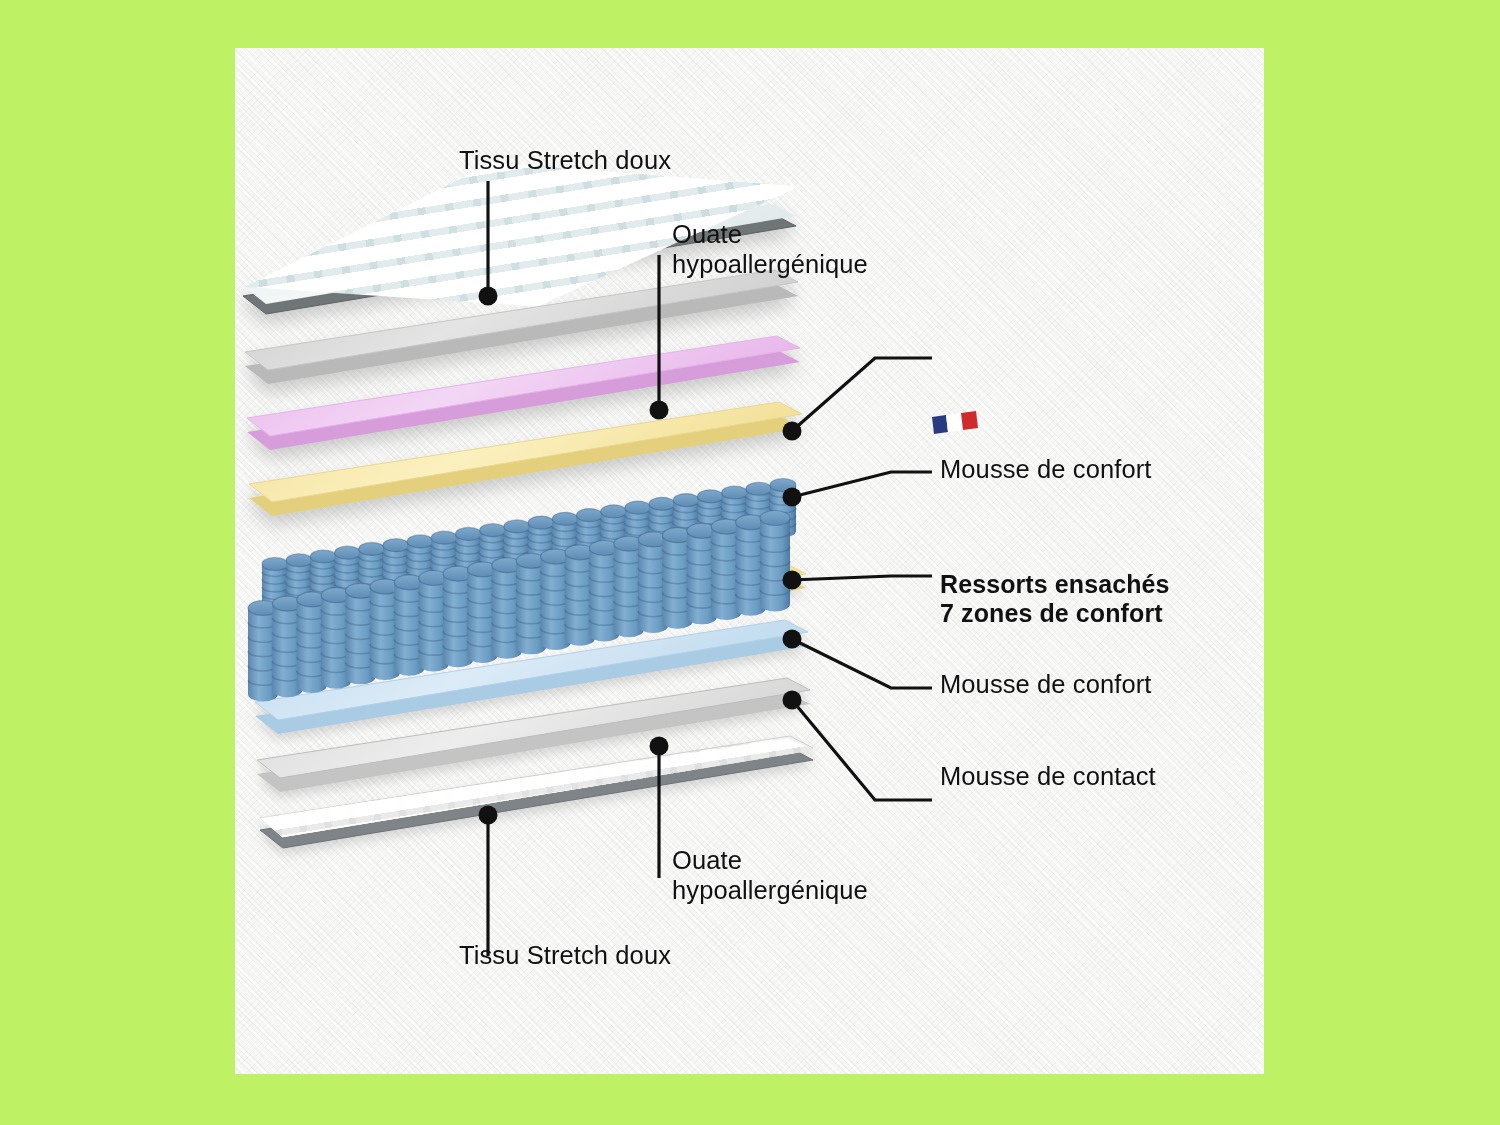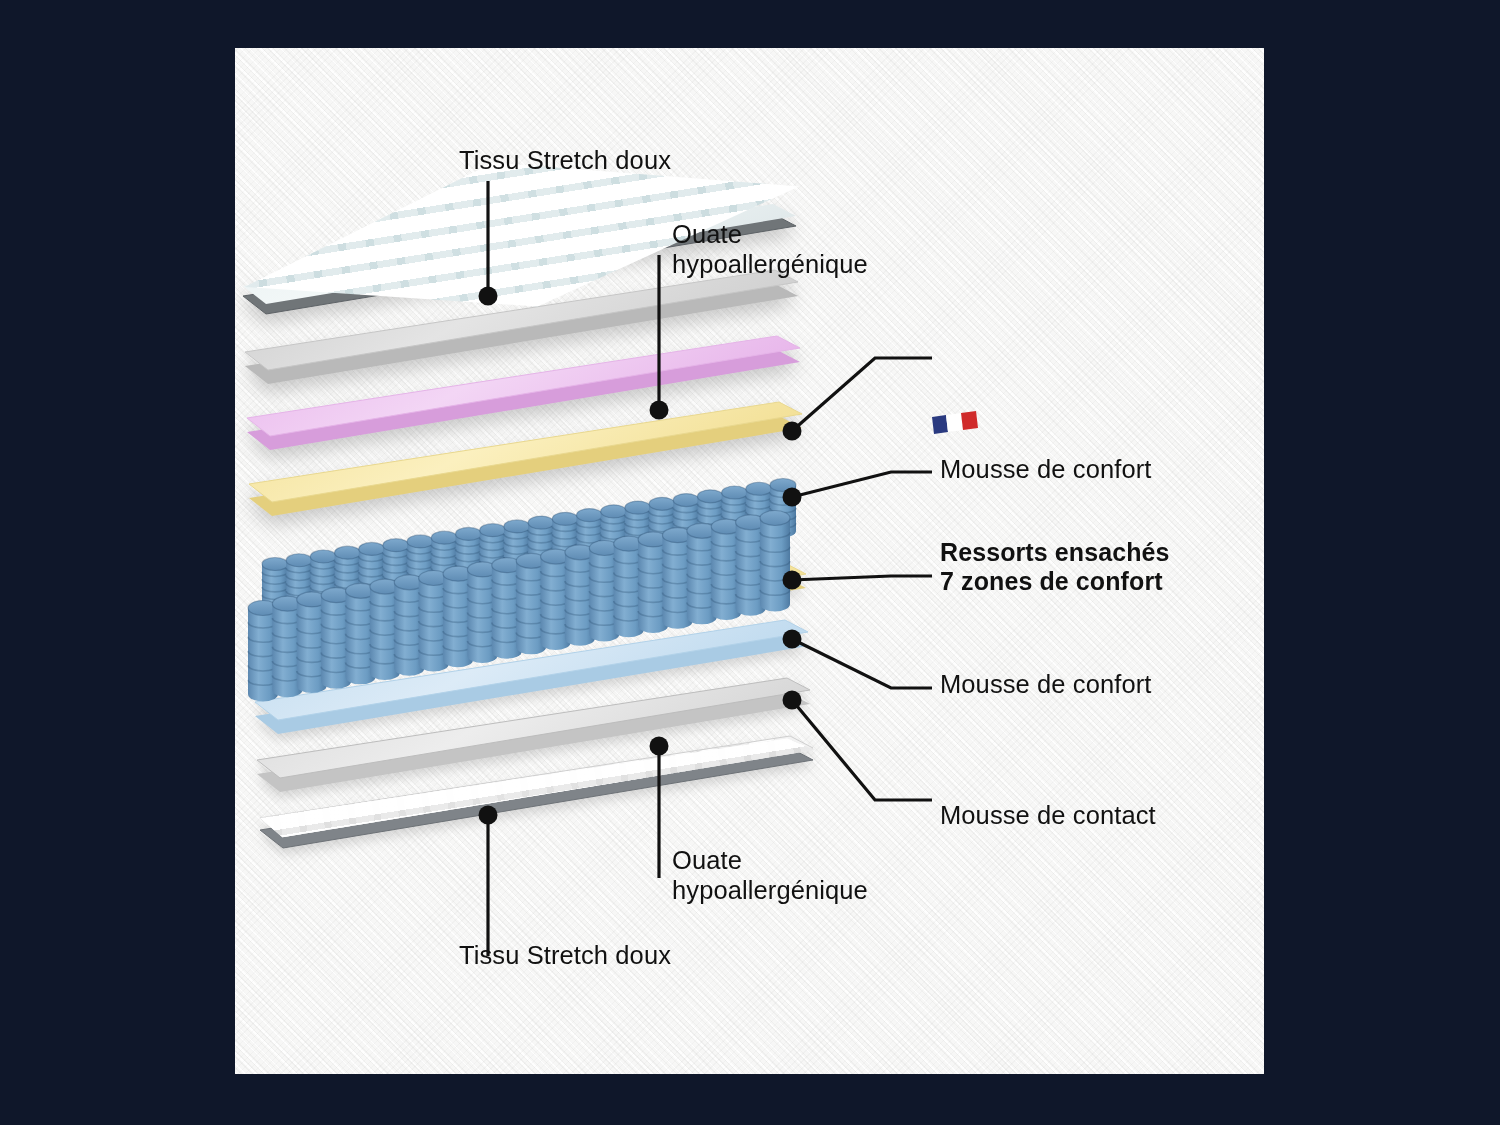--- a/index.html
+++ b/index.html
@@ -1,18 +1,18 @@
 <!DOCTYPE html>
 <html><head>
 <meta charset="utf-8">
 <style>
   html,body{margin:0;padding:0;background:#fff;}
   body{width:1500px;height:1125px;font-family:"Liberation Sans",sans-serif;overflow:hidden;}
 
-  #stage{position:relative;width:1500px;height:1125px;background:#0f172a;}
+  #stage{position:relative;width:1500px;height:1125px;background:#bef264;}
 
   
   #panel{
     position:absolute;left:235px;top:48px;width:1029px;height:1026px;
     background-color:#f7f7f6;
     background-image:
       repeating-linear-gradient(45deg, rgba(0,0,0,0.030) 0 1px, rgba(255,255,255,0) 1px 4px),
       repeating-linear-gradient(-45deg, rgba(0,0,0,0.022) 0 1px, rgba(255,255,255,0) 1px 5px),
       repeating-linear-gradient(45deg, rgba(255,255,255,0.85) 0 2px, rgba(255,255,255,0) 2px 7px);
     overflow:hidden;
@@ -768,26 +768,26 @@
     </svg>
 
     <div class="lbl" style="left:224px;top:98px;">Tissu Stretch doux</div>
 
     <div class="lbl" style="left:437px;top:172px;">Ouate
 hypoallergénique</div>
 
 
     <div class="lbl" style="left:705px;top:407px;">Mousse de confort</div>
 
-    <div class="lbl b" style="left:705px;top:490px;">Ressorts ensachés
+    <div class="lbl b" style="left:705px;top:522px;">Ressorts ensachés
 7 zones de confort</div>
 
     <div class="lbl" style="left:705px;top:622px;">Mousse de confort</div>
 
-    <div class="lbl" style="left:705px;top:753px;">Mousse de contact</div>
+    <div class="lbl" style="left:705px;top:714px;">Mousse de contact</div>
 
     <div class="lbl" style="left:437px;top:798px;">Ouate
 hypoallergénique</div>
 
     <div class="lbl" style="left:224px;top:893px;">Tissu Stretch doux</div>
 
   </div>
 </div>
 
 </body></html>

